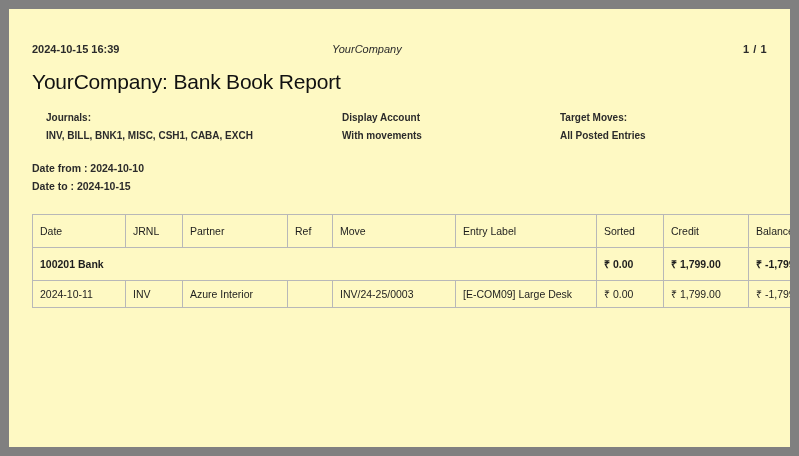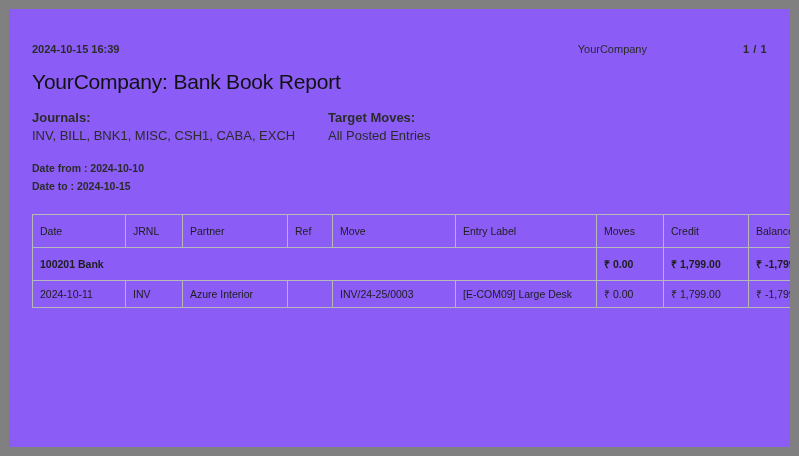--- a/index.html
+++ b/index.html
@@ -12,21 +12,21 @@
     background: #808080;
     font-family: "Liberation Sans", sans-serif;
     -webkit-font-smoothing: antialiased;
   }
   .page {
     position: absolute;
     left: 9px;
     top: 9px;
     width: 781px;
     height: 438px;
-    background: #8b5cf6;
+    background: #fef9c3;
     box-sizing: border-box;
     overflow: hidden;
   }
   .inner {
     position: absolute;
     left: 23px;
     top: 28px;
     right: 23px;
   }
   
@@ -37,52 +37,54 @@
     color: #2b2b2b;
     font-weight: bold;
   }
   .doc-header .left {
     flex: 0 0 auto;
     width: 300px;
     text-align: left;
   }
   .doc-header .center {
     flex: 1 1 auto;
-    text-align: right;
-    font-weight: normal;
+    text-align: left;
+    font-weight: normal;
+    font-style: italic;
   }
   .doc-header .right {
     flex: 0 0 auto;
     width: 120px;
     text-align: right;
     letter-spacing: 0.5px;
     margin-top: 6px;
   }
   h1.report-title {
     font-size: 21px;
     font-weight: normal;
     color: #111111;
     margin: 15px 0 0 0;
     letter-spacing: -0.2px;
   }
   .meta {
     margin-top: 16px;
     display: flex;
-    font-size: 13px;
+    font-size: 10px;
     color: #2b2b2b;
+    margin-left: 14px;
   }
   .meta .col1 { width: 296px; }
   .meta .col2 { width: 218px; }
   .meta .col3 { flex: 1; }
   .meta .lbl {
     font-weight: bold;
     line-height: 16px;
   }
   .meta .val {
-    font-weight: normal;
+    font-weight: bold;
     line-height: 16px;
     margin-top: 2px;
   }
   .meta-row2 {
     margin-top: 16px;
     display: flex;
     font-size: 10.5px;
     color: #2b2b2b;
   }
   .meta-row2 .left { width: 514px; }
@@ -140,20 +142,24 @@
       <div class="right">1 / 1</div>
     </div>
 
     <h1 class="report-title">YourCompany: Bank Book Report</h1>
 
     <div class="meta">
       <div class="col1">
         <div class="lbl">Journals:</div>
         <div class="val">INV, BILL, BNK1, MISC, CSH1, CABA, EXCH</div>
       </div>
+      <div class="col2">
+        <div class="lbl">Display Account</div>
+        <div class="val">With movements</div>
+      </div>
       <div class="col3">
         <div class="lbl">Target Moves:</div>
         <div class="val">All Posted Entries</div>
       </div>
     </div>
 
     <div class="meta-row2">
       <div class="right">
         <div class="lbl">Date from : 2024-10-10</div>
         <div class="lbl2">Date to : 2024-10-15</div>
@@ -162,21 +168,21 @@
 
     <table class="bankbook">
       <thead>
         <tr>
           <th class="col-date">Date</th>
           <th class="col-jrnl">JRNL</th>
           <th class="col-partner">Partner</th>
           <th class="col-ref">Ref</th>
           <th class="col-move">Move</th>
           <th class="col-label">Entry Label</th>
-          <th class="col-debit">Moves</th>
+          <th class="col-debit">Sorted</th>
           <th class="col-credit">Credit</th>
           <th class="col-balance">Balance</th>
 
         </tr>
       </thead>
       <tbody>
         <tr class="group-row">
           <td colspan="6">100201 Bank</td>
           <td>₹ 0.00</td>
           <td>₹ 1,799.00</td>

